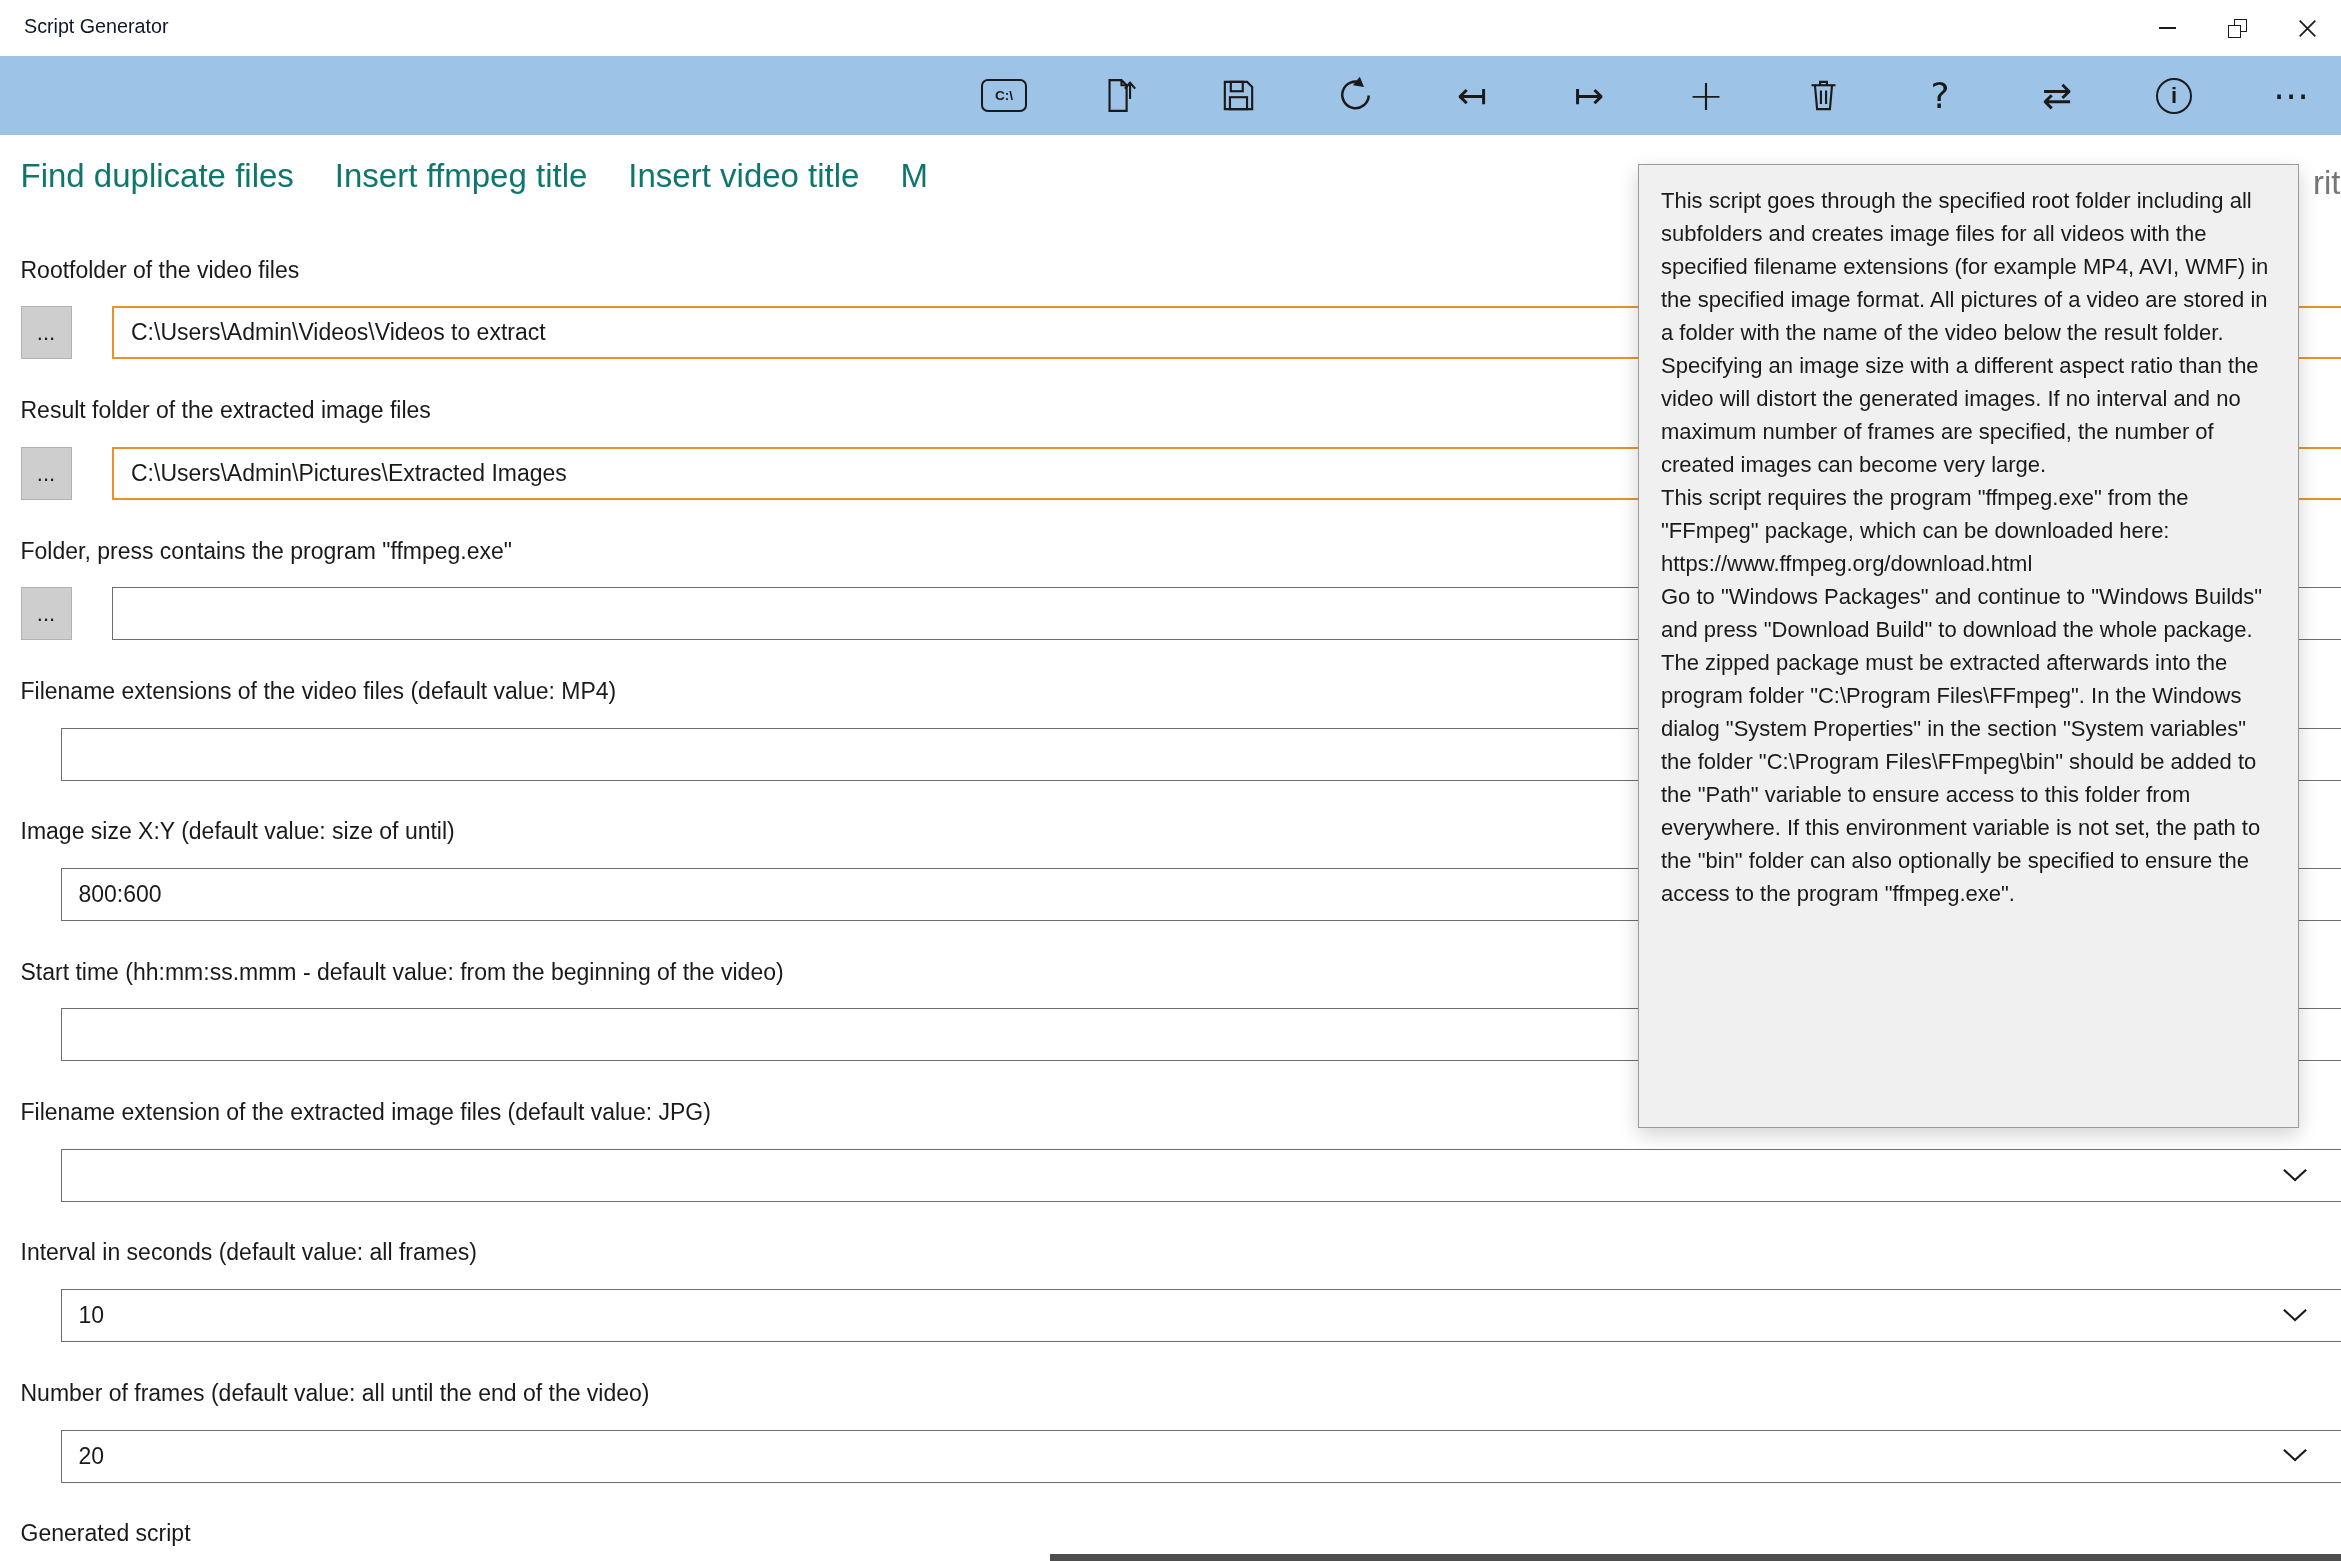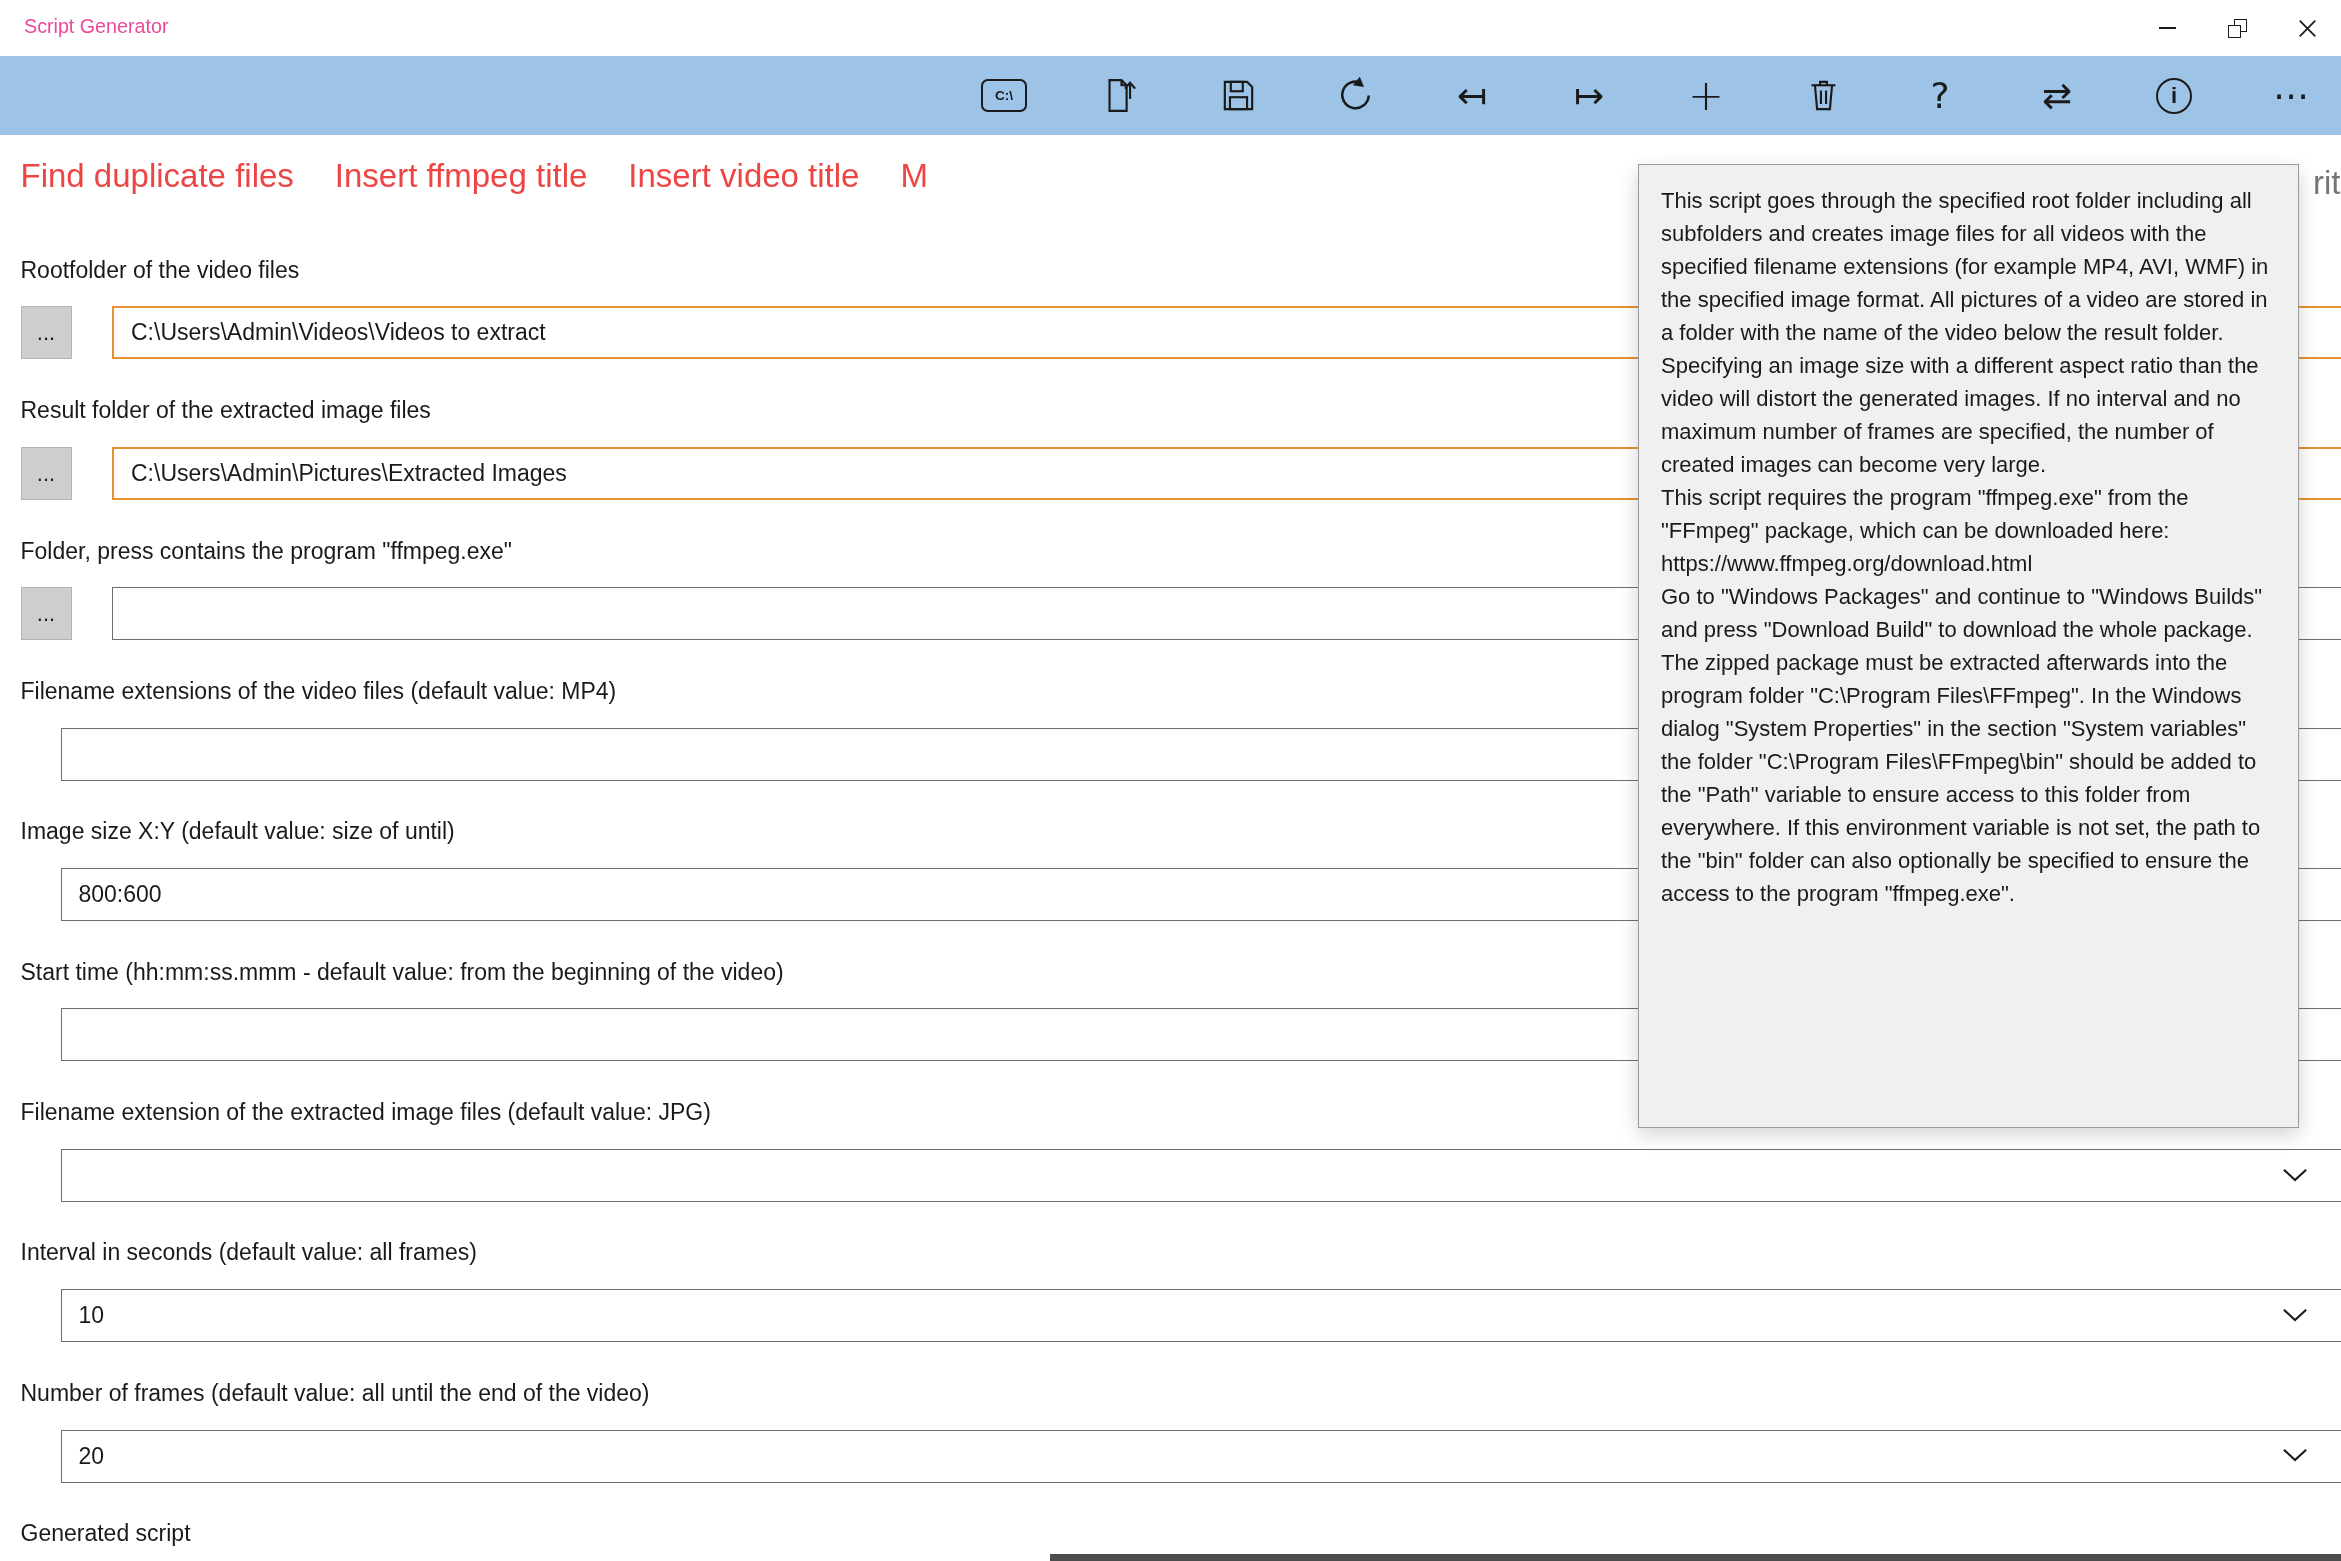--- a/index.html
+++ b/index.html
@@ -7,21 +7,21 @@
   body {
     position: relative;
     overflow: hidden;
     background: #ffffff;
     font-family: "Liberation Sans", sans-serif;
     color: #1a1a1a;
   }
 
   
   .titlebar { position: absolute; top: 0; left: 0; right: 0; height: 56px; background: #ffffff; }
-  .title-text { position: absolute; left: 24px; top: 15.4px; font-size: 19.7px; color: #ec4899; text-align: center; }
+  .title-text { position: absolute; left: 24px; top: 15.4px; font-size: 19.7px; color: #0f172a; text-align: center; }
   .win-controls { position: absolute; right: 0; top: 0; display: flex; height: 56px; }
   .win-btn { width: 70px; height: 56px; display: flex; align-items: center; justify-content: center; cursor: default; }
   .min-glyph { width: 17px; height: 1.7px; background: #1a1a1a; }
   .restore-glyph { position: relative; width: 19px; height: 19px; }
   .restore-glyph .sq-back { position: absolute; top: 0; right: 0; width: 13px; height: 13px; border: 1.7px solid #1a1a1a; }
   .restore-glyph .sq-front { position: absolute; bottom: 0; left: 0; width: 13px; height: 13px; border: 1.7px solid #1a1a1a; background: #ffffff; }
 
   
   .toolbar {
     position: absolute; top: 56px; left: 0; right: 0; height: 79px;
@@ -42,21 +42,21 @@
     font-size: 13.7px; font-weight: bold;
   }
   .info-circle {
     width: 36px; height: 36px; border: 2.6px solid #1a1a1a; border-radius: 50%;
     display: flex; align-items: center; justify-content: center;
     font-size: 22px; font-weight: bold; font-style: normal;
   }
 
   
   .tabs { position: absolute; top: 157px; left: 20.5px; display: flex; gap: 41px; align-items: baseline; white-space: nowrap; }
-  .tab { font-size: 33px; color: #ef4444; cursor: default; }
+  .tab { font-size: 33px; color: #0f766e; cursor: default; }
   .tab.active { font-size: 36px; color: #1a1a1a; }
   .tab-fragment { position: absolute; top: 164px; left: 2313px; font-size: 33px; color: #767676; }
 
   
   .field-label { position: absolute; left: 20.5px; font-size: 23px; color: #1a1a1a; }
   .browse-btn {
     position: absolute; left: 20.5px; width: 51px; height: 53px;
     background: #cecece; border: 0.9px solid #b2b2b2;
     font-size: 22px; color: #1a1a1a; text-align: center; line-height: 50px;
     cursor: default;

